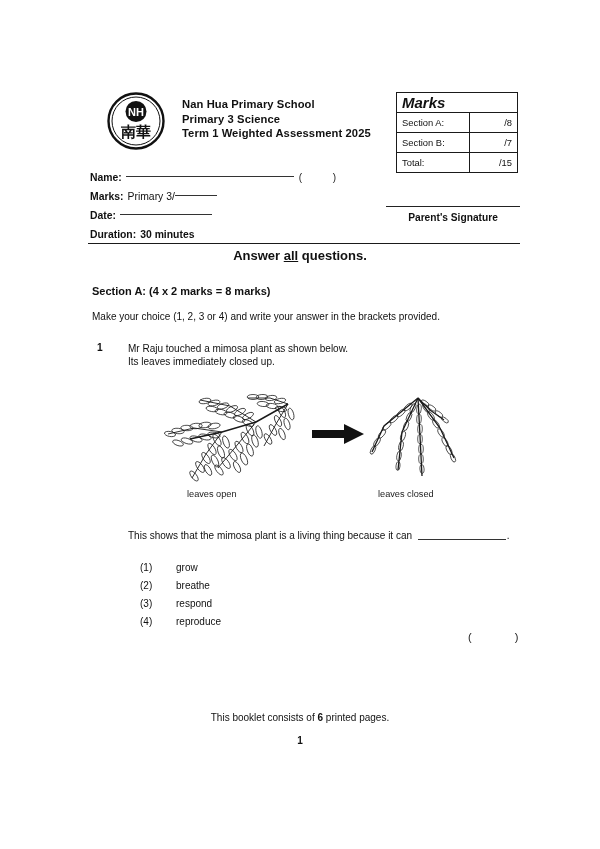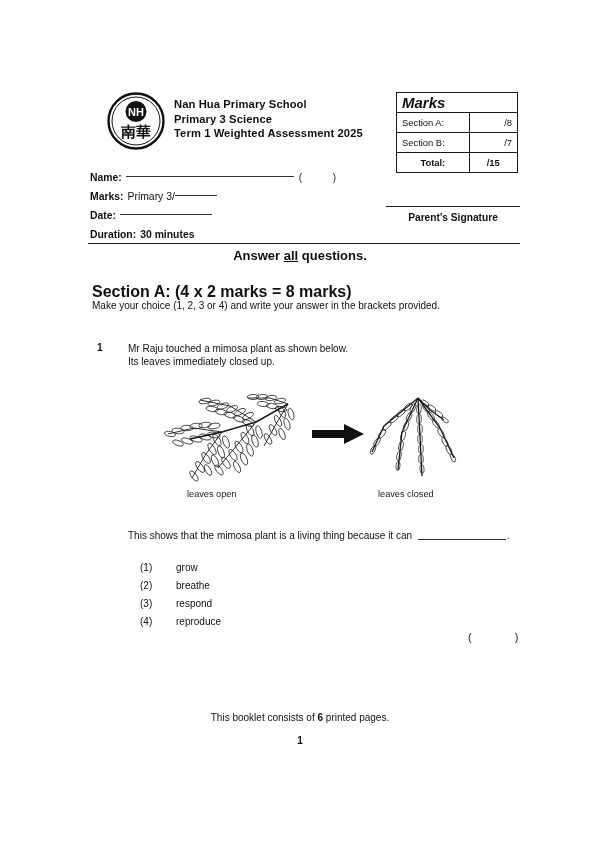--- a/index.html
+++ b/index.html
@@ -35,21 +35,21 @@
   }
   .logo {
     position: absolute;
     left: 18px;
     top: 5px;
     width: 60px;
     height: 60px;
   }
   .school-lines {
     position: absolute;
-    left: 86px;
+    left: 94px;
     top: 11px;
     font-size: 11.2px;
     font-weight: bold;
     line-height: 14.6px;
     letter-spacing: 0.1px;
     color: #111;
   }
 
   
   .marks-table {
@@ -68,21 +68,21 @@
     color: #111;
   }
   .marks-head {
     text-align: left;
     font-weight: bold;
     font-size: 15px;
     font-style: italic;
   }
   .marks-label { width: 60%; }
   .marks-value { text-align: right; width: 40%; }
-  .bold-cell { font-weight: bold; text-align: center; }
+  .bold-cell { font-weight: normal; }
 
   
   .particulars {
     position: absolute;
     left: 90px;
     top: 168px;
     width: 310px;
     font-size: 10.4px;
     color: #111;
   }
@@ -152,22 +152,22 @@
     position: absolute;
     left: 92px;
     top: 285px;
     width: 430px;
     font-size: 10px;
     color: #111;
     line-height: 13.2px;
   }
   .section-a-title {
     font-weight: bold;
-    font-size: 16px;
-    margin-bottom: 1px;
+    font-size: 11px;
+    margin-bottom: 12px;
   }
 
   
   .q-number {
     position: absolute;
     left: 97px;
     top: 342px;
     font-size: 10.2px;
     font-weight: bold;
     color: #111;

